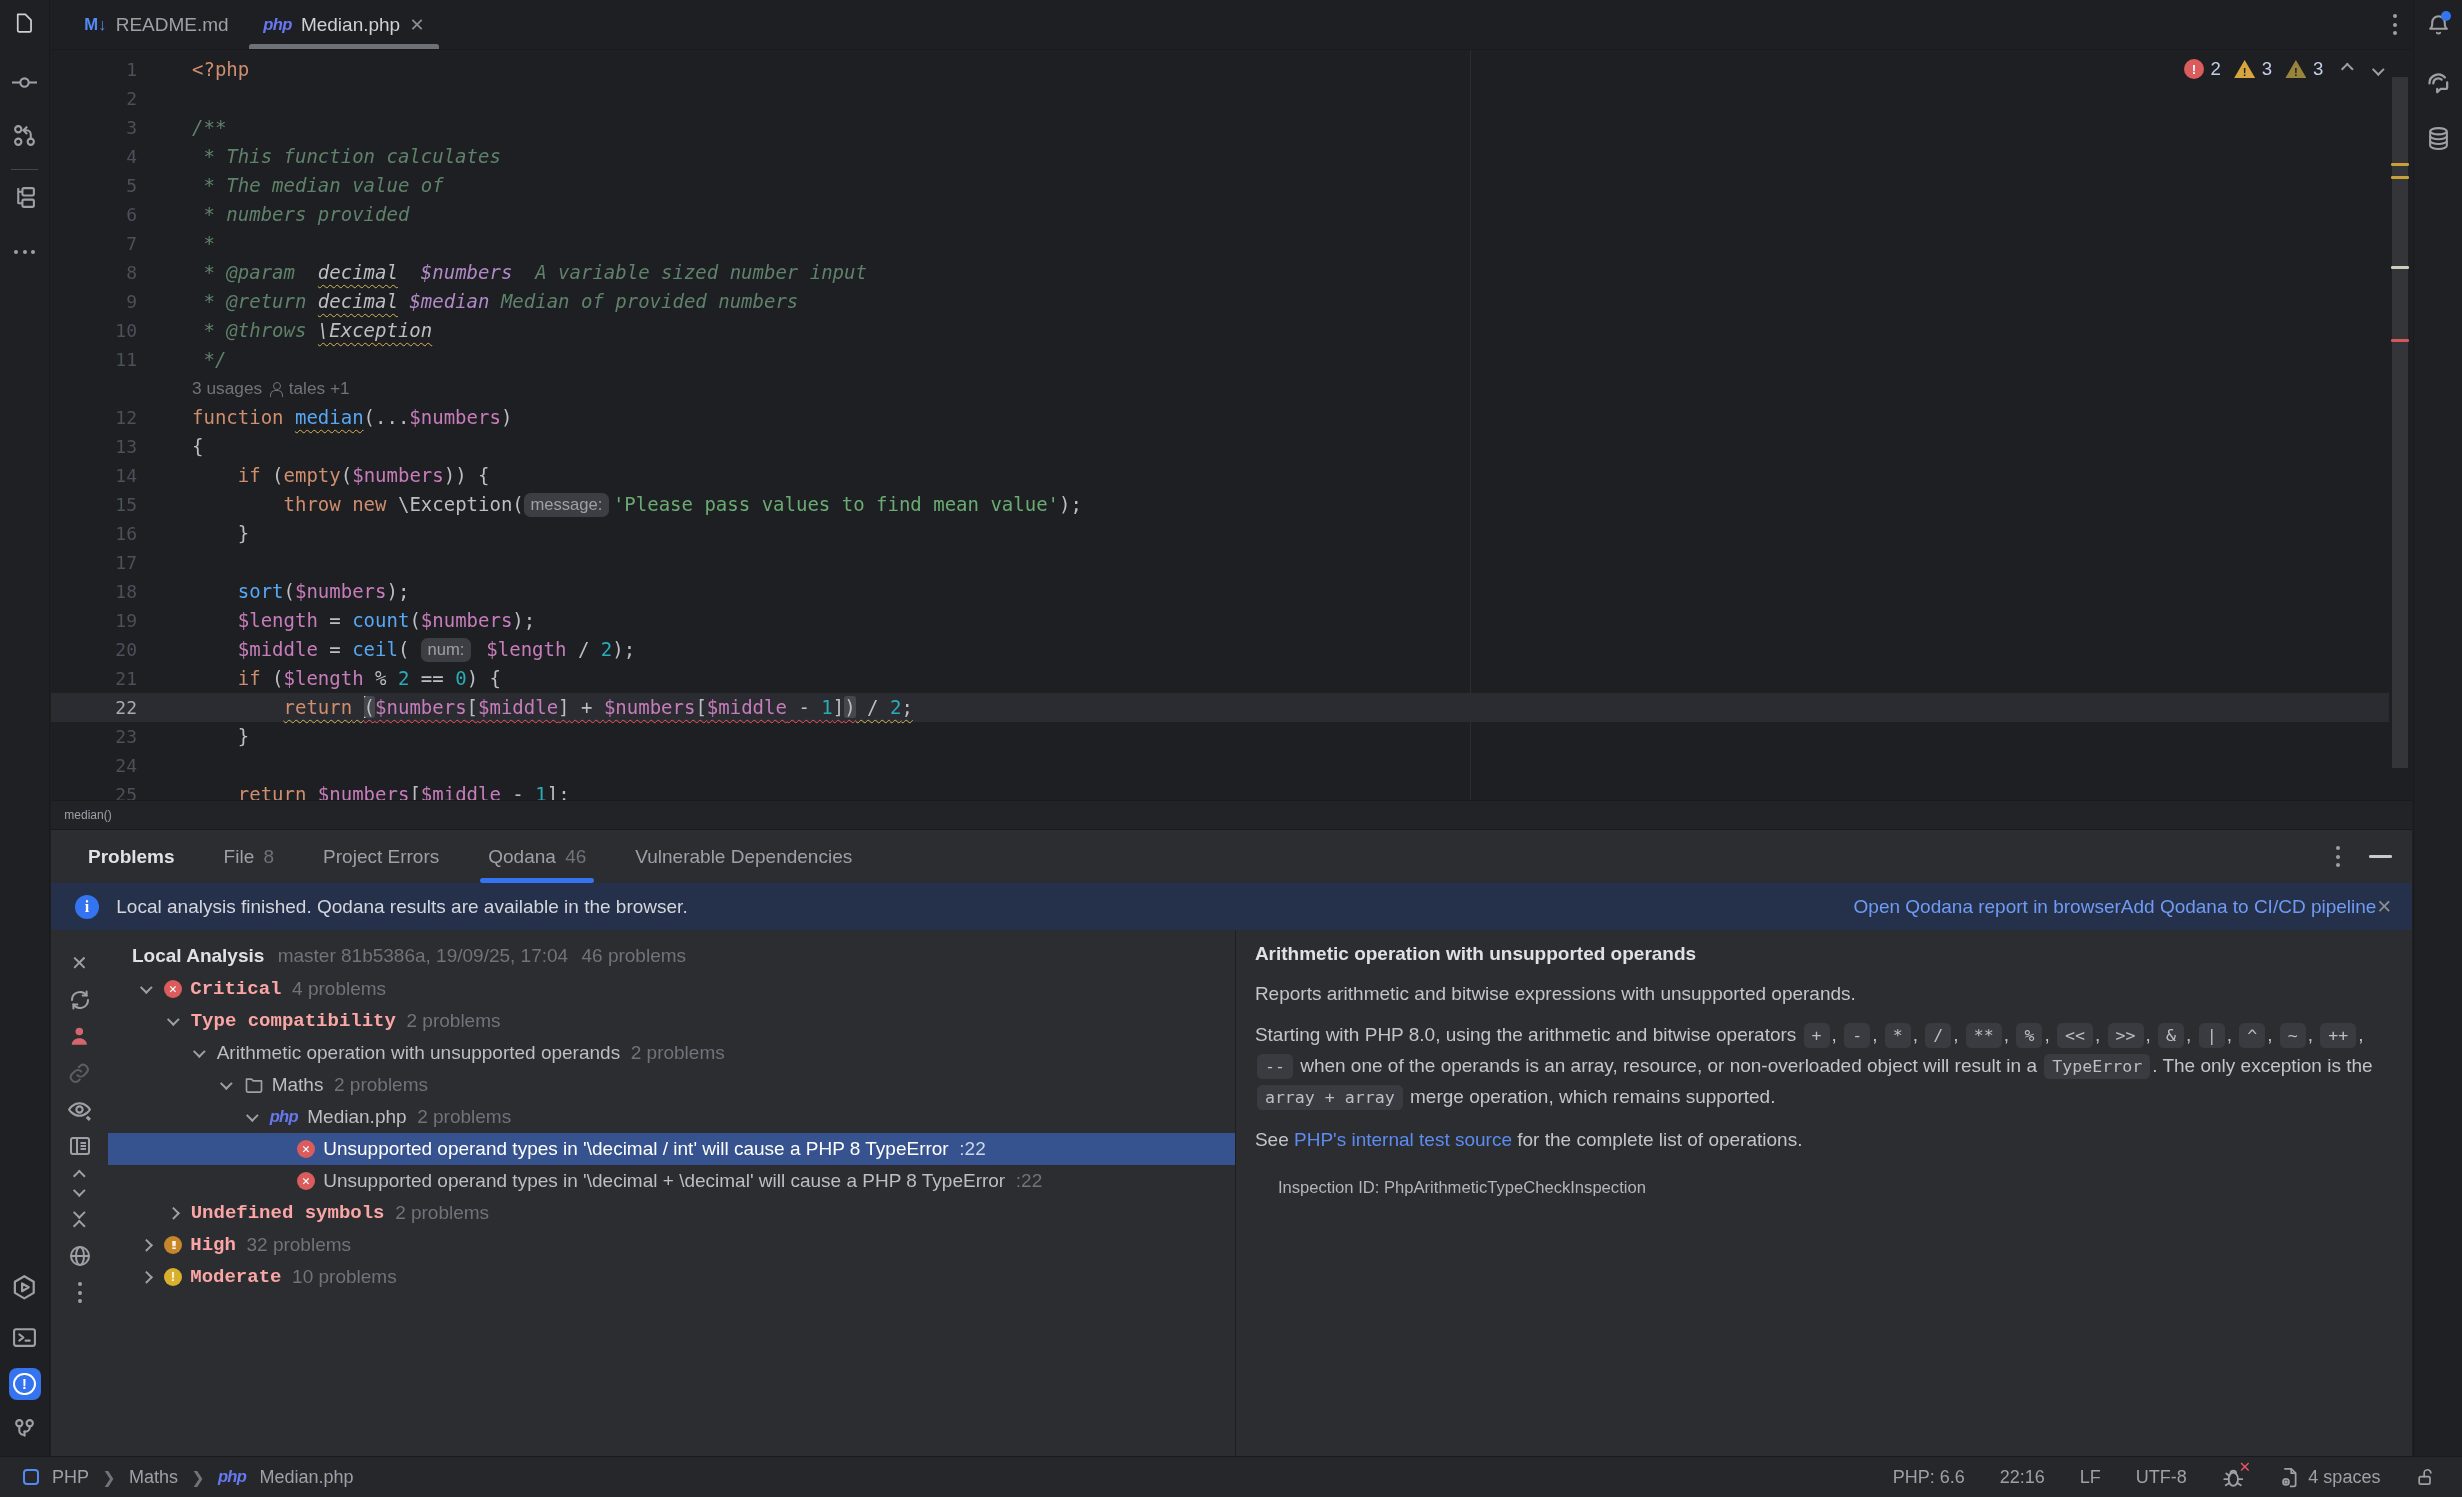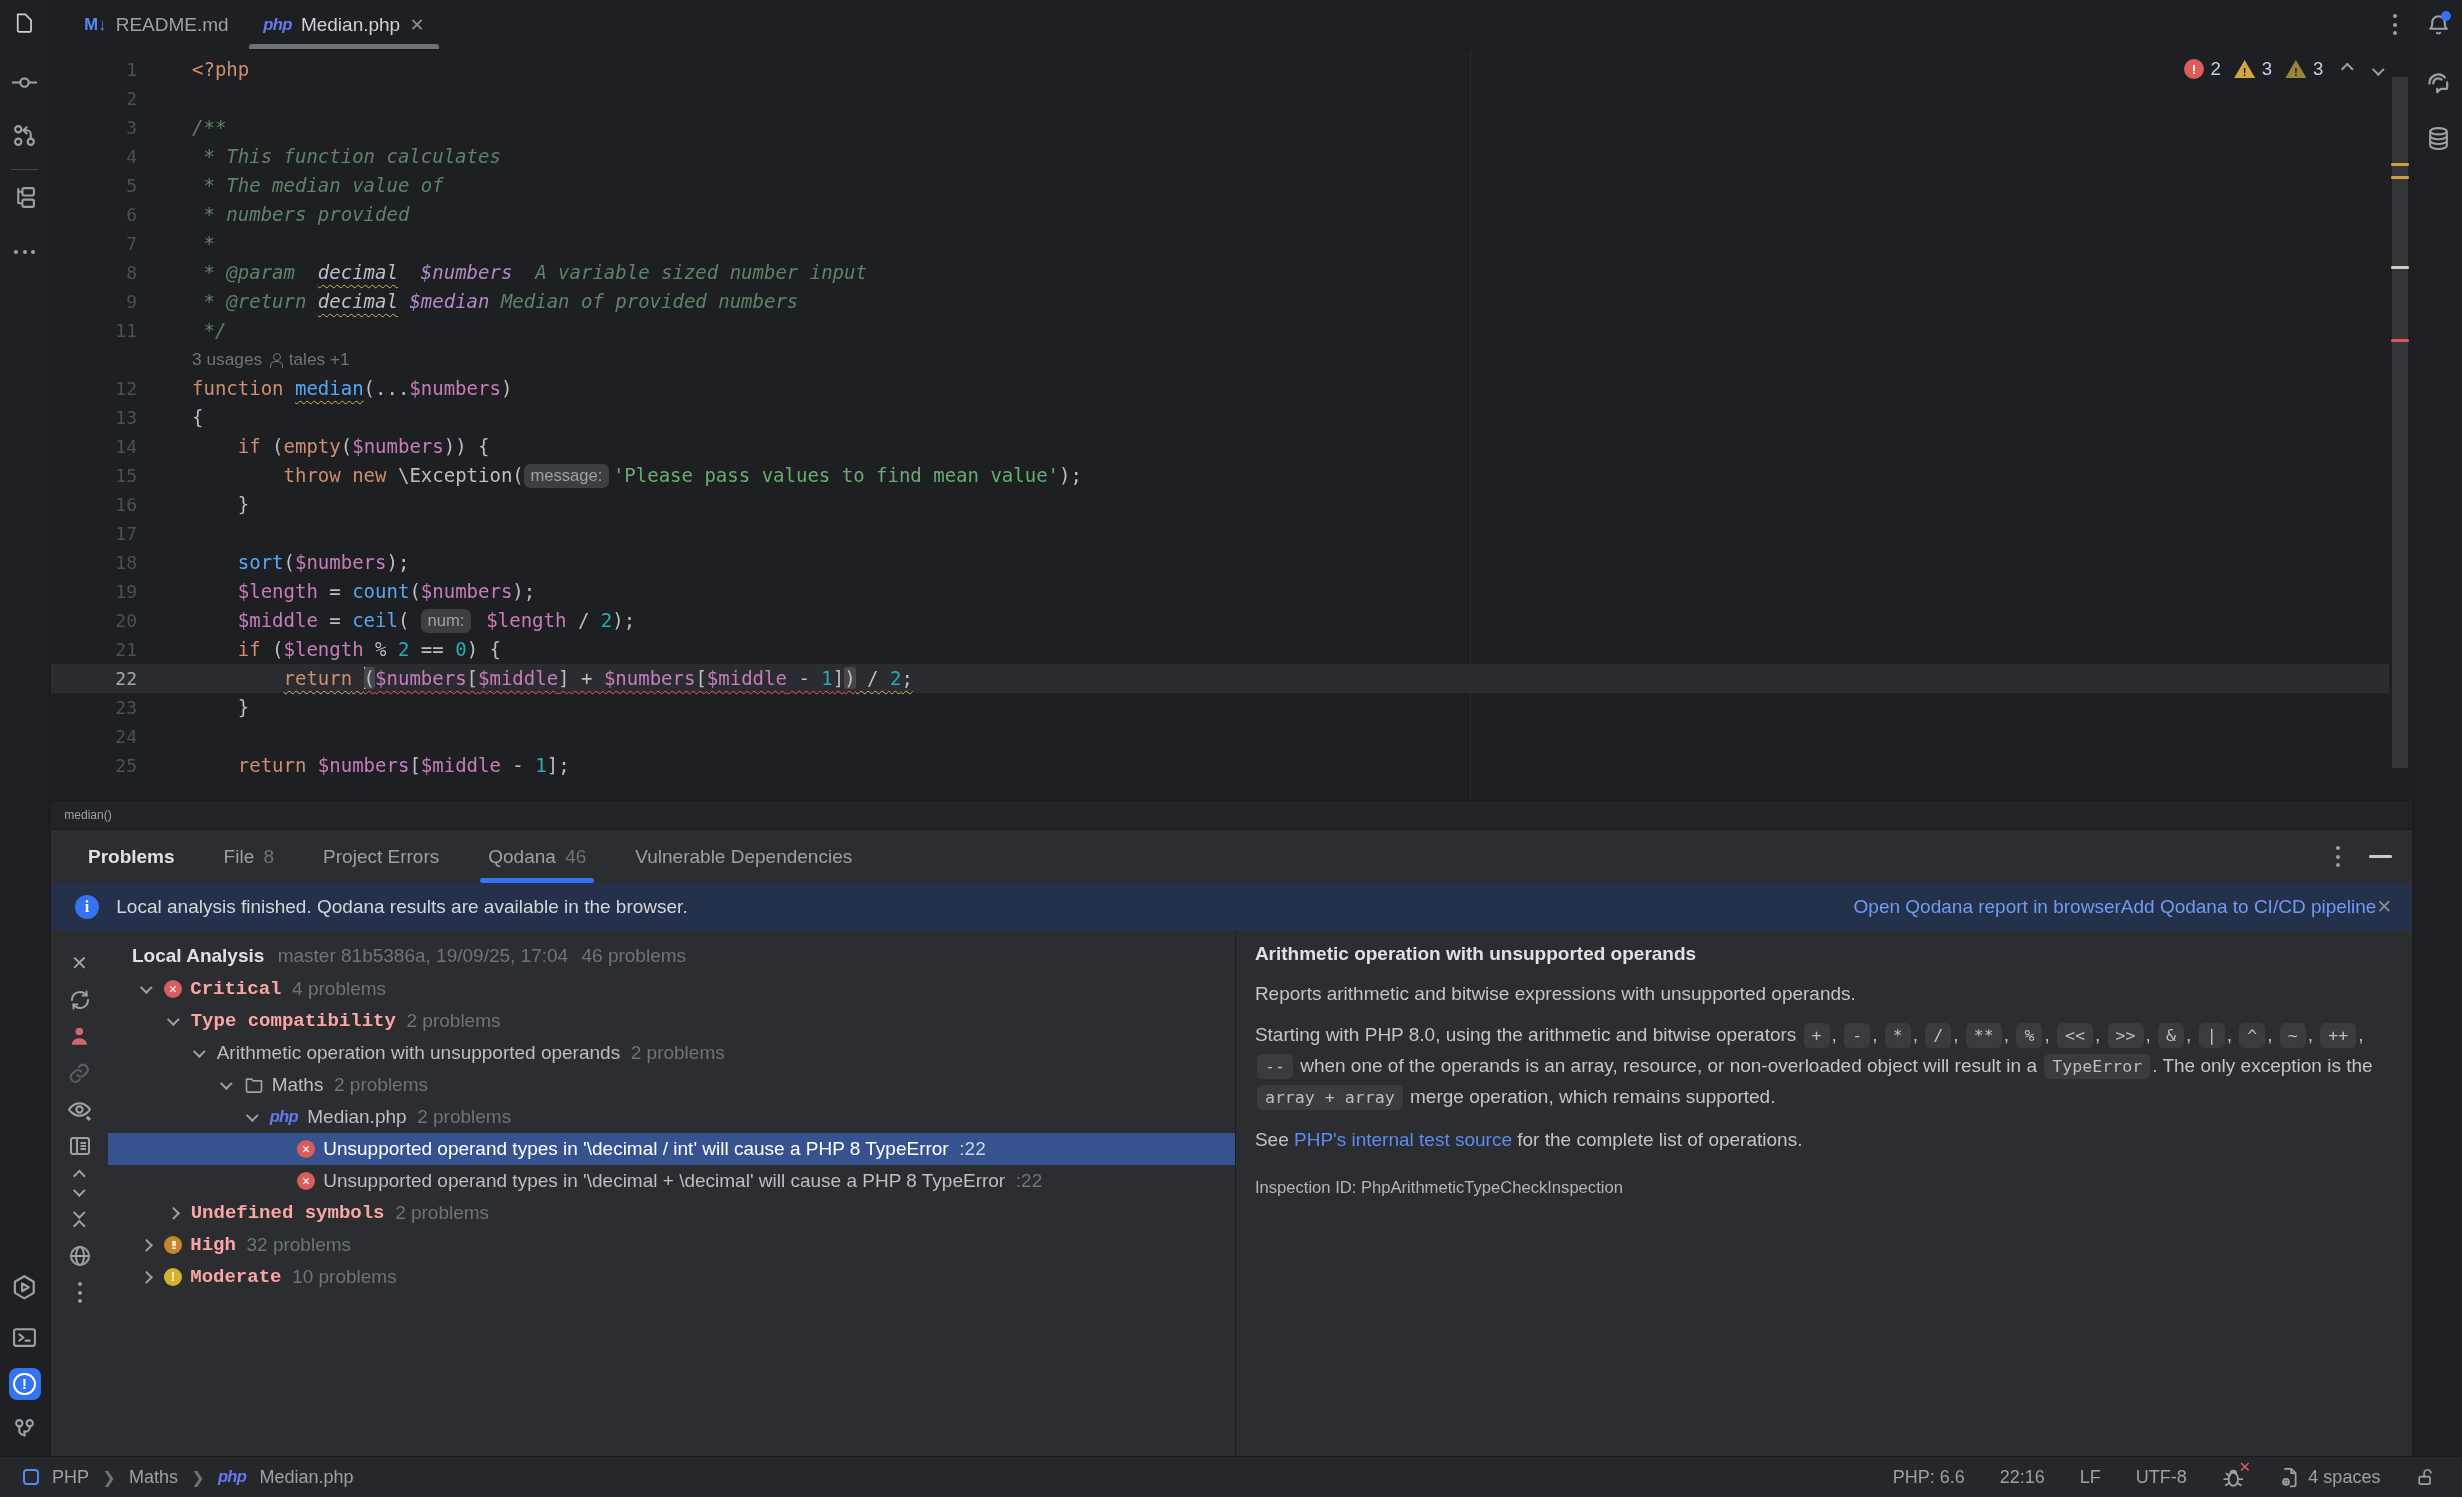--- a/index.html
+++ b/index.html
@@ -135,21 +135,21 @@
   .ic-php { margin:0 6.6px 0 2.7px; }
 
   #tdivider { width:1.3px; background:#1e1f22; flex:none; }
   #details { flex:1; padding:13.3px 16px 0 18.6px; font-size:19px; color:#c2c4ca; overflow:hidden; }
   #details .dtitle { font-weight:bold; color:#dfe1e5; margin-bottom:17.3px; }
   #details .dp { margin-bottom:14.6px; }
   #details .dp2 { line-height:31px; margin-bottom:17.3px; }
   .code-chip { display:inline-block; background:#393b40; border-radius:5.3px; padding:0 8px; margin:0 2px;
                font-family:"DejaVu Sans Mono",monospace; font-size:16.6px; color:#bcbec4; line-height:25px; }
   #details a { color:#5c8cf2; text-decoration:none; }
-  #details .iid { font-size:16.6px; color:#b3b5ba; margin-top:26.6px; }
+  #details .iid { font-size:16.6px; color:#b3b5ba; margin-top:26.6px;margin-left:23px; }
 
   
   #status { position:absolute; left:0; right:0; bottom:0; height:41px; background:#26272a; border-top:0.7px solid #191a1c;
             display:flex; align-items:center; font-size:18px; color:#9da0a8; padding:0 26.6px 0 22.6px; }
   #status .bc { display:flex; align-items:center; gap:13.3px; }
   #status .bc .sep { color:#6f737a; font-size:16px; }
   .proj-ic { width:16px; height:16px; border:2px solid #548af7; border-radius:4px; }
   #status .right { margin-left:auto; display:flex; align-items:center; gap:35px; }
   .sb-item { display:flex; align-items:center; gap:8px; }
   .bug-x { position:relative; }
@@ -300,20 +300,24 @@
           <span class="gnum">7</span>
           <span class="lbody"><span class="d"> *</span></span>
         </div>
         <div class="line">
           <span class="gnum">8</span>
           <span class="lbody"><span class="d"> * @param  </span><span class="dt">decimal</span><span class="d">  </span><span class="dv">$numbers</span><span class="d">  A variable sized number input</span></span>
         </div>
         <div class="line">
           <span class="gnum">9</span>
           <span class="lbody"><span class="d"> * @return </span><span class="dt">decimal</span><span class="d"> </span><span class="dv">$median</span><span class="d"> Median of provided numbers</span></span>
+        </div>
+        <div class="line">
+          <span class="gnum">10</span>
+          <span class="lbody"><span class="d"> * @throws </span><span class="dx">\Exception</span></span>
         </div>
         <div class="line">
           <span class="gnum">11</span>
           <span class="lbody"><span class="d"> */</span></span>
         </div>
         <div class="line">
           <span class="gnum"></span>
           <span class="usages-row">
             <span>3 usages</span>
             <span class="person-mini"></span>

